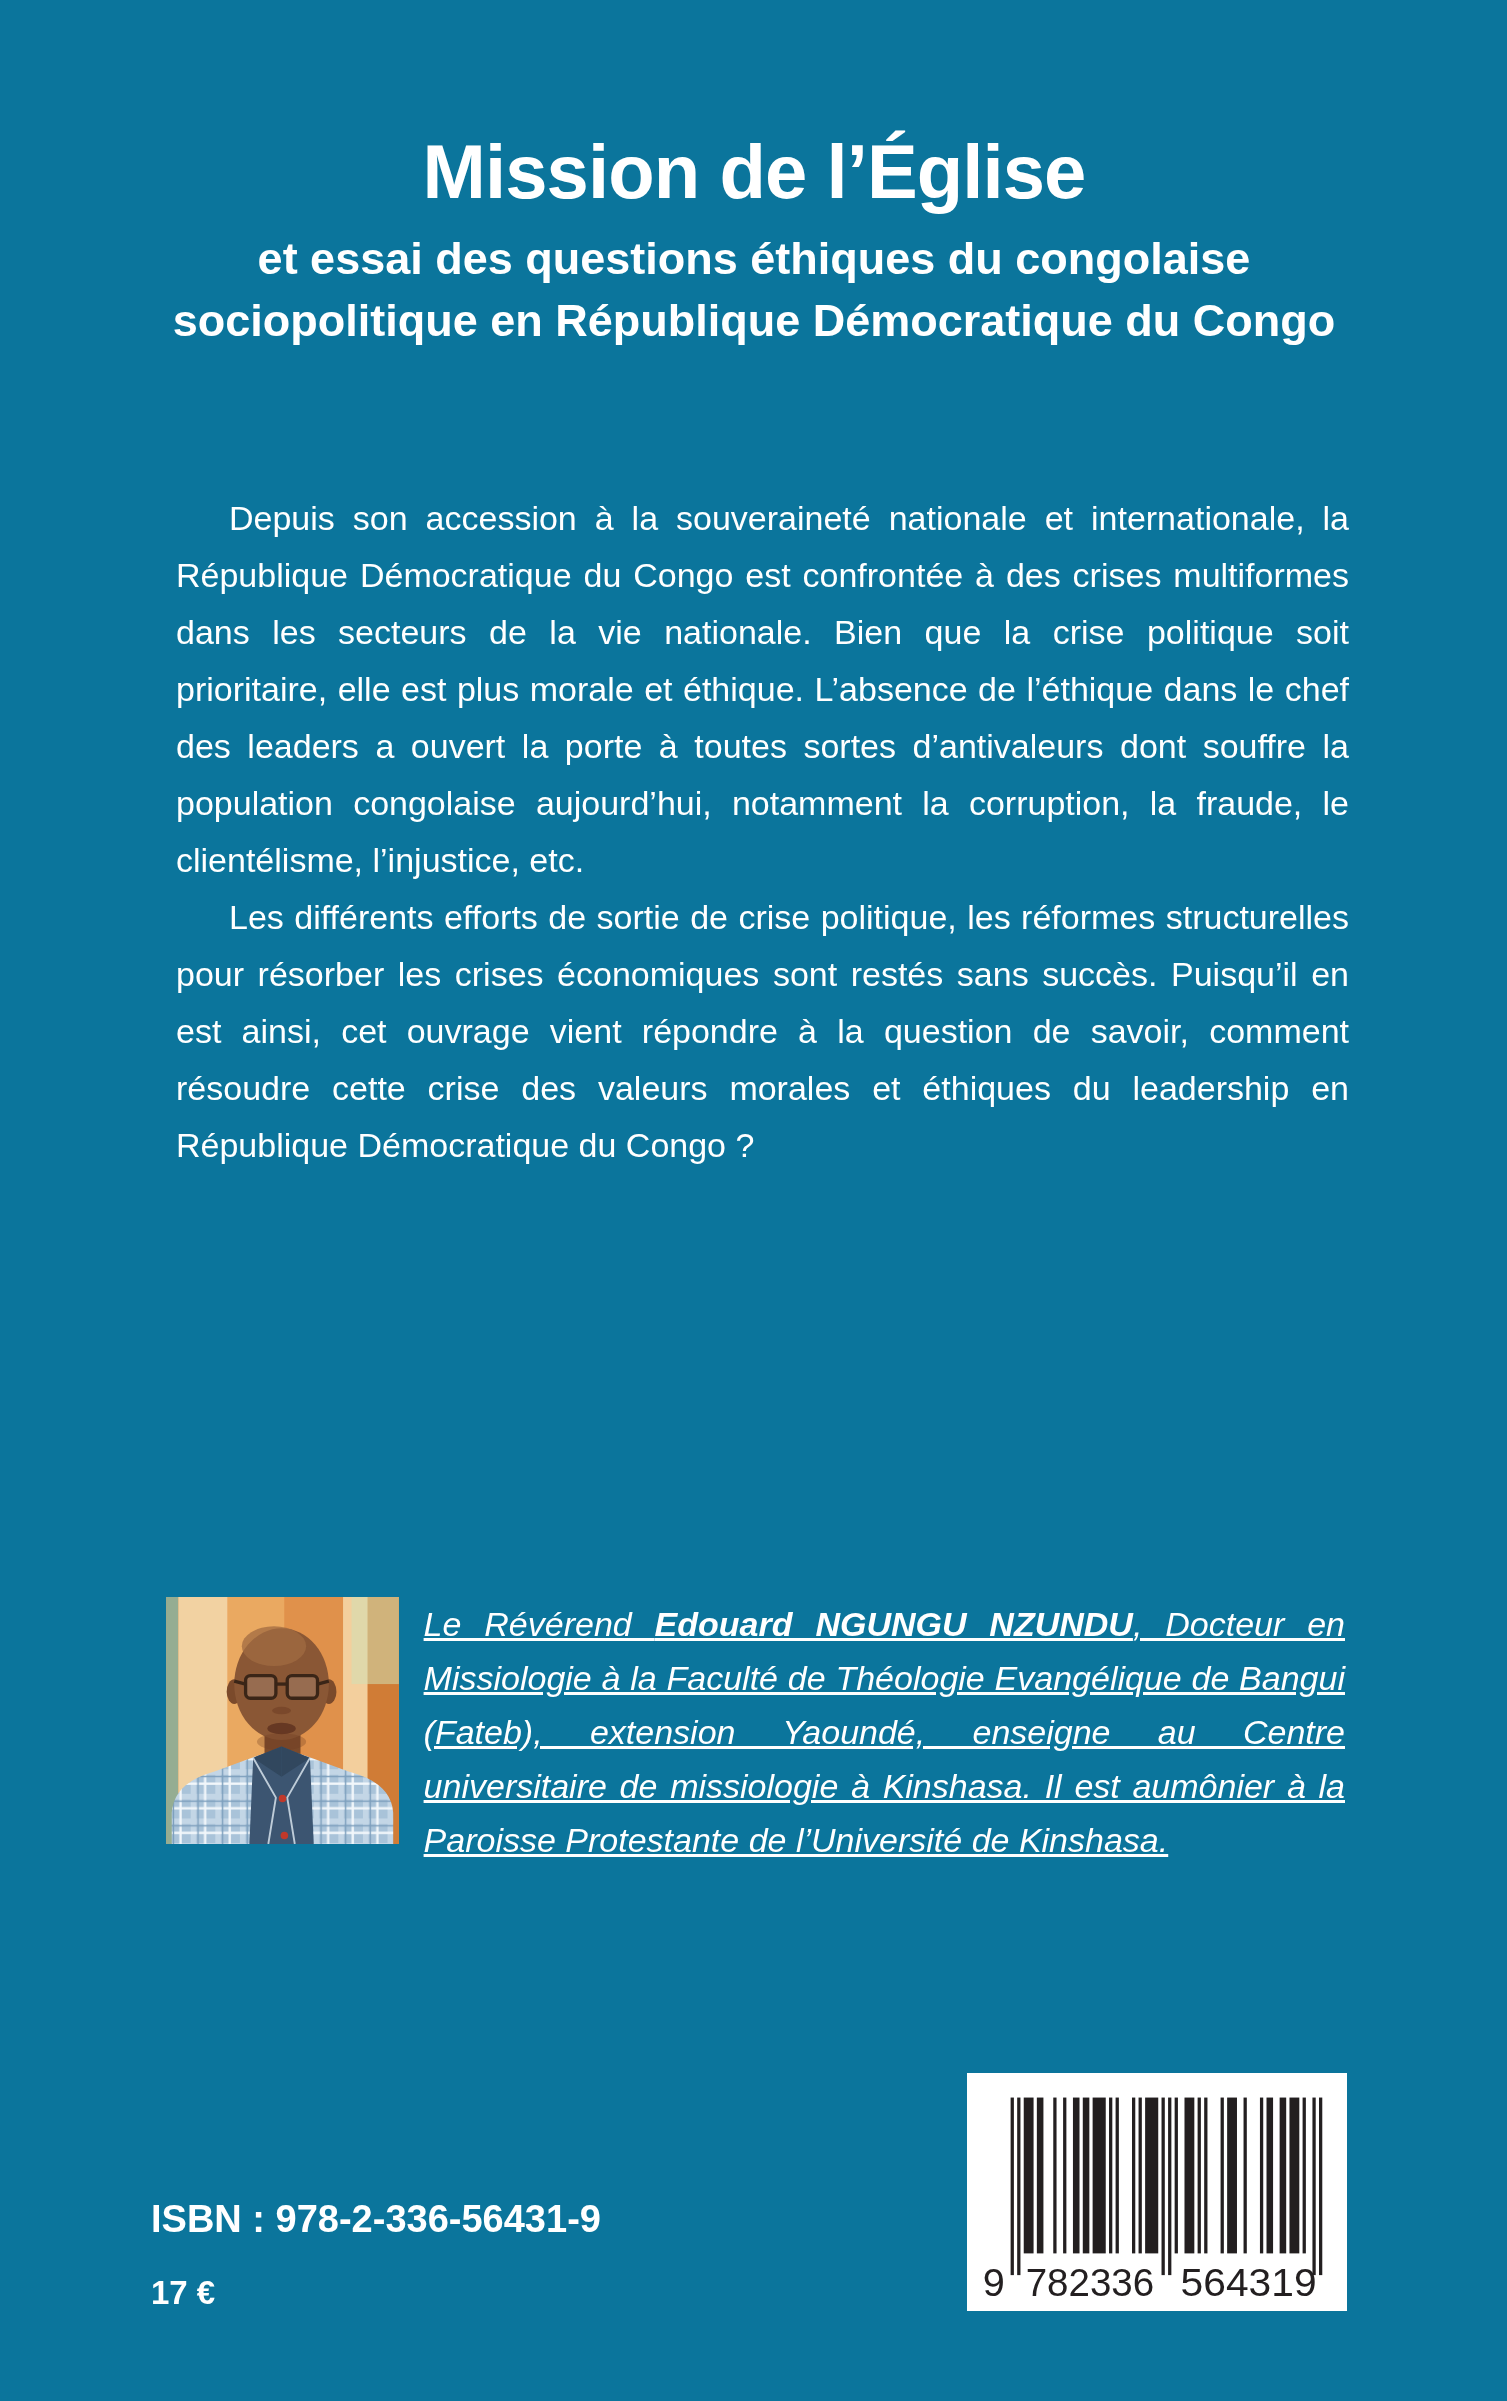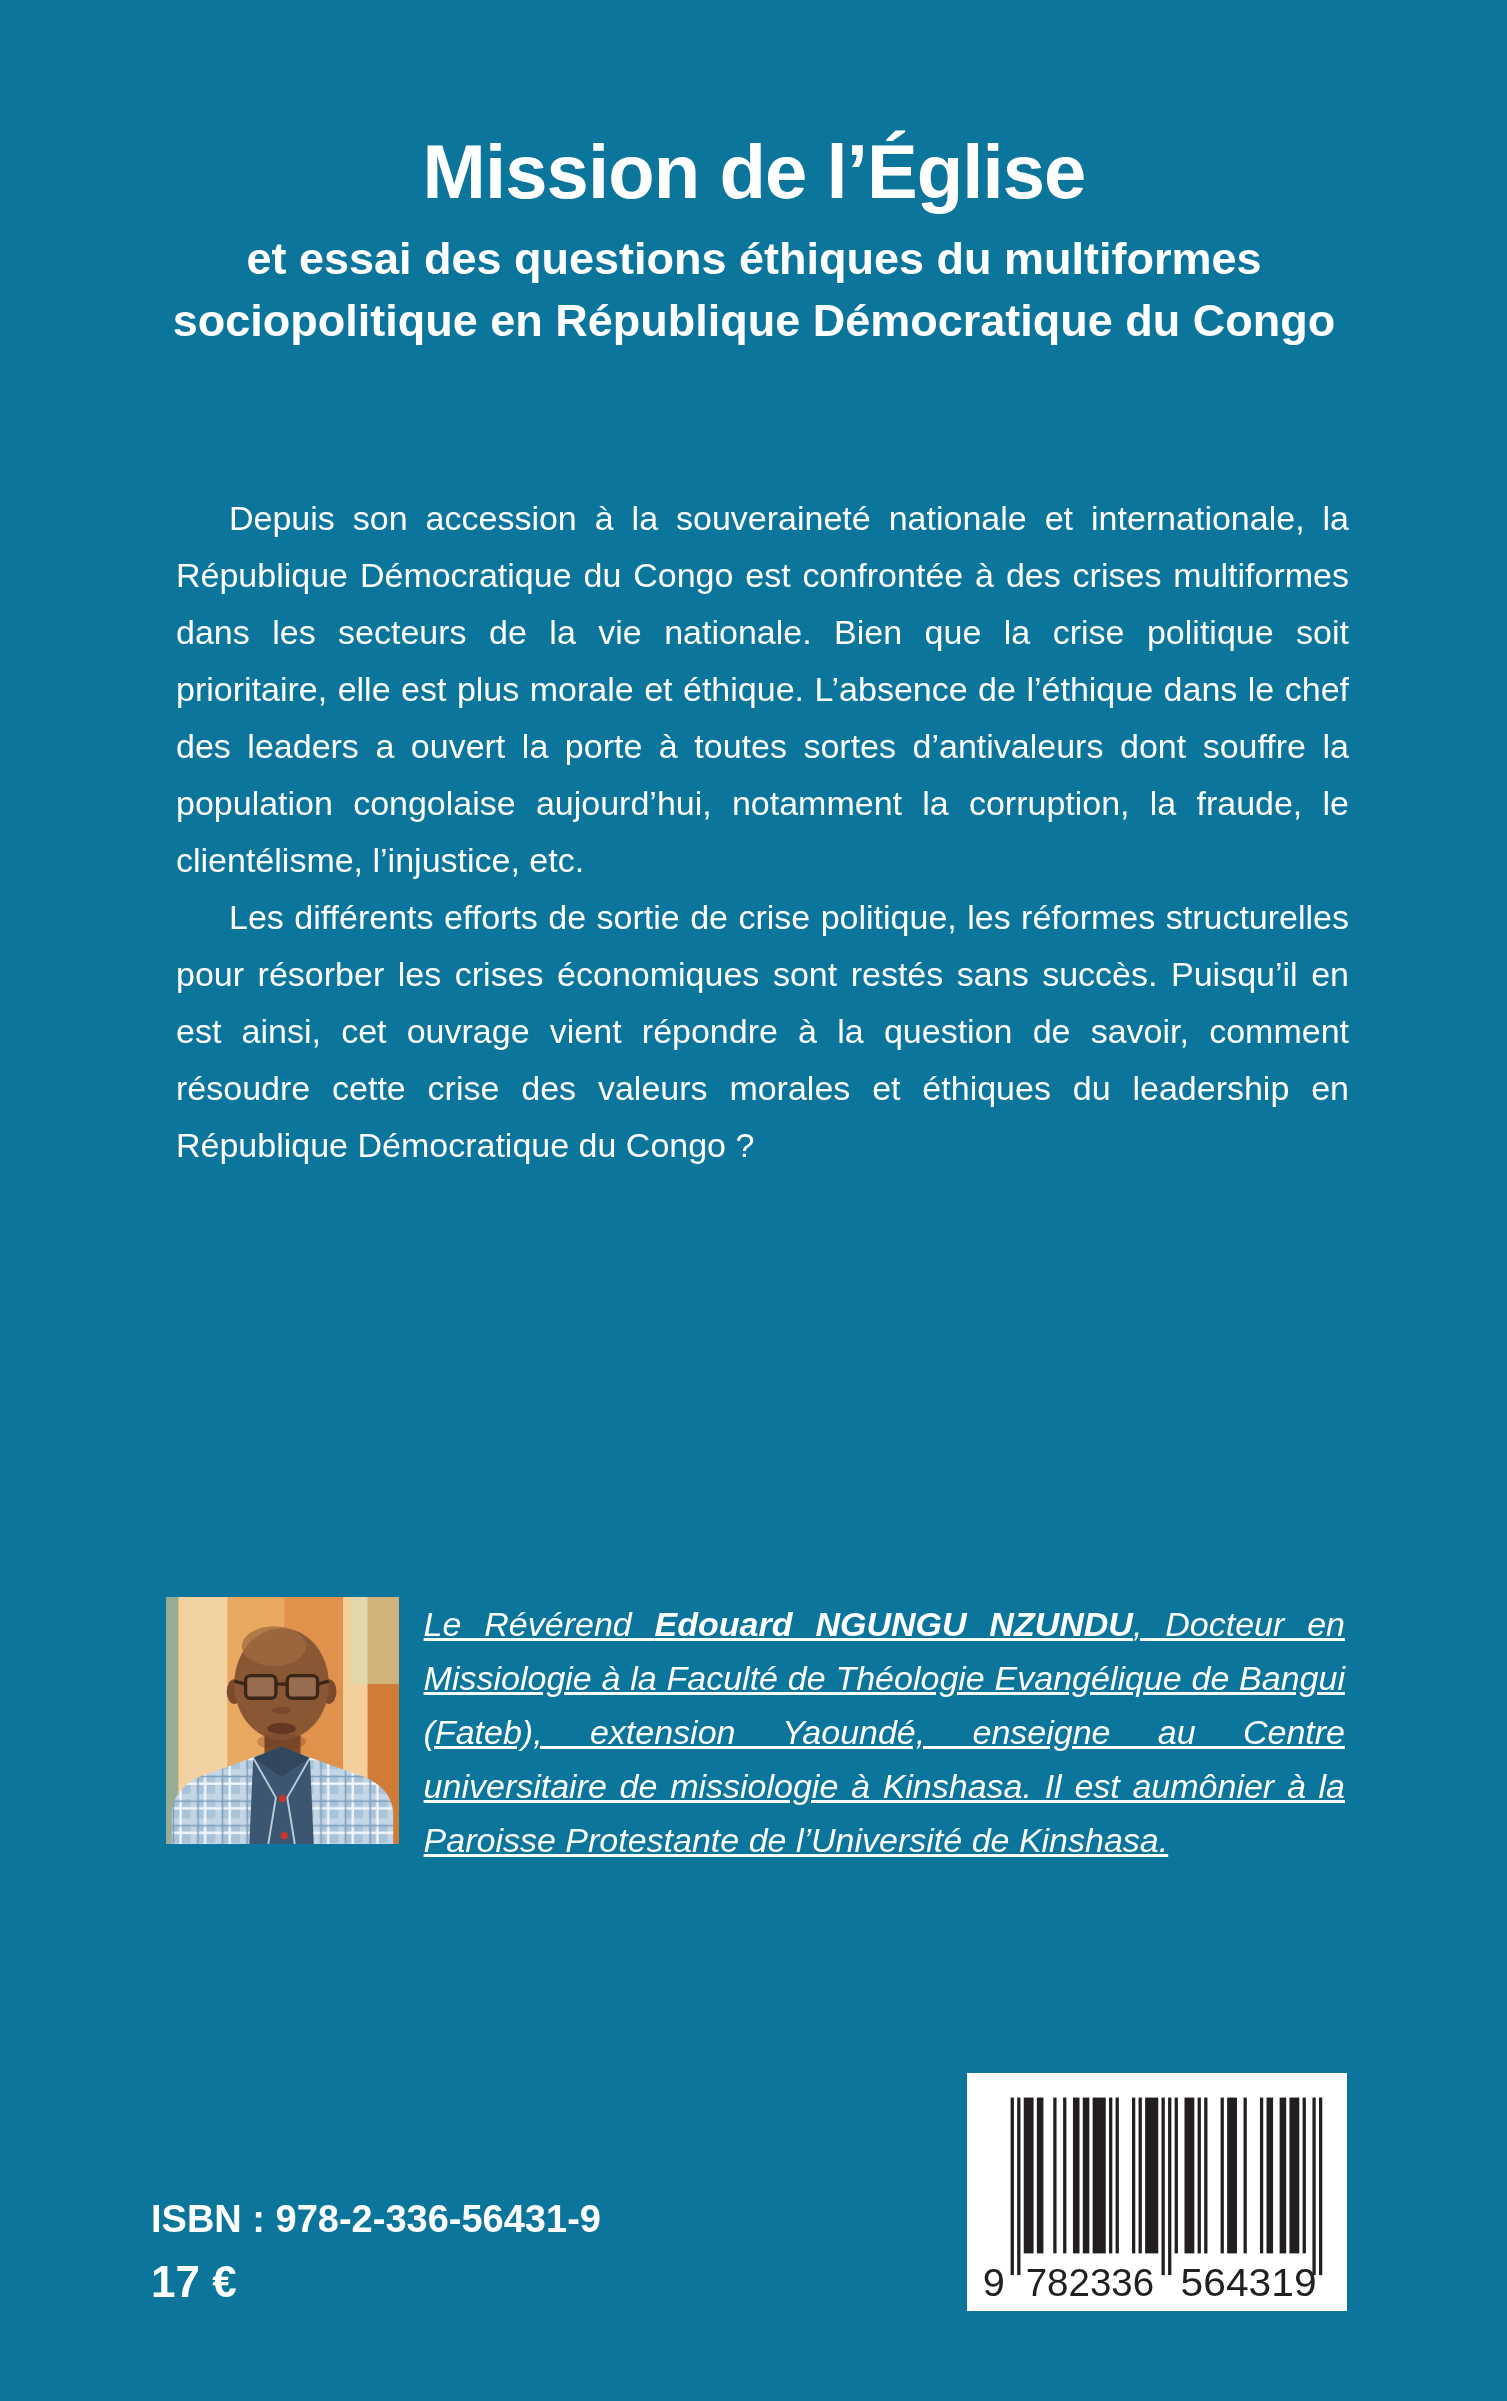--- a/index.html
+++ b/index.html
@@ -16,32 +16,32 @@
   .subtitle { margin: 17px auto 0; max-width: 1211px; font-size: 45px; line-height: 62px; font-weight: 700; }
   .synopsis { position: absolute; top: 490px; left: 176px; width: 1173px; }
   .synopsis p { margin: 0; font-size: 34px; line-height: 57px; text-align: justify; text-indent: 53px; font-weight: 300; }
   .synopsis p.spaced { margin-top: 24.6px; }
   .author { position: absolute; top: 1597px; left: 166px; width: 1179px; display: flex; align-items: flex-start; text-decoration: underline; }
   .photo { width: 233px; height: 247px; flex: 0 0 auto; display: block; }
   .bio { margin: 0 0 0 24.6px; flex: 1; font-style: italic; font-size: 34px; line-height: 54px; text-align: justify; font-weight: 300; }
   .bio strong { font-weight: 700; }
   .footer-left { position: absolute; left: 151px; top: 2196px; font-weight: bold; }
   .isbn { font-size: 38px; line-height: 47px; }
-  .price { font-size: 44px; line-height: 49px; margin-top: 14px; }
+  .price { font-size: 33px; line-height: 49px; margin-top: 25px; }
   .barcode-box { position: absolute; left: 967px; top: 2073px; width: 380px; height: 238px; background: #ffffff; }
   .barcode-box svg { display: block; }
 </style>
 </head>
 <body>
 
 <div class="cover">
 
   <header class="title-block">
     <h1>Mission de l’Église</h1>
-    <div class="subtitle">et essai des questions éthiques du multiformes sociopolitique en République Démocratique du Congo</div>
+    <div class="subtitle">et essai des questions éthiques du congolaise sociopolitique en République Démocratique du Congo</div>
   </header>
 
   <section class="synopsis">
     <p>Depuis son accession à la souveraineté nationale et internationale, la République Démocratique du Congo est confrontée à des crises multiformes dans les secteurs de la vie nationale. Bien que la crise politique soit prioritaire, elle est plus morale et éthique. L’absence de l’éthique dans le chef des leaders a ouvert la porte à toutes sortes d’antivaleurs dont souffre la population congolaise aujourd’hui, notamment la corruption, la fraude, le clientélisme, l’injustice, etc.</p>
     <p>Les différents efforts de sortie de crise politique, les réformes structurelles pour résorber les crises économiques sont restés sans succès. Puisqu’il en est ainsi, cet ouvrage vient répondre à la question de savoir, comment résoudre cette crise des valeurs morales et éthiques du leadership en République Démocratique du Congo ?</p>
   </section>
 
   <section class="author">
     <svg class="photo" viewBox="0 0 246 261" role="img">
       <defs>

